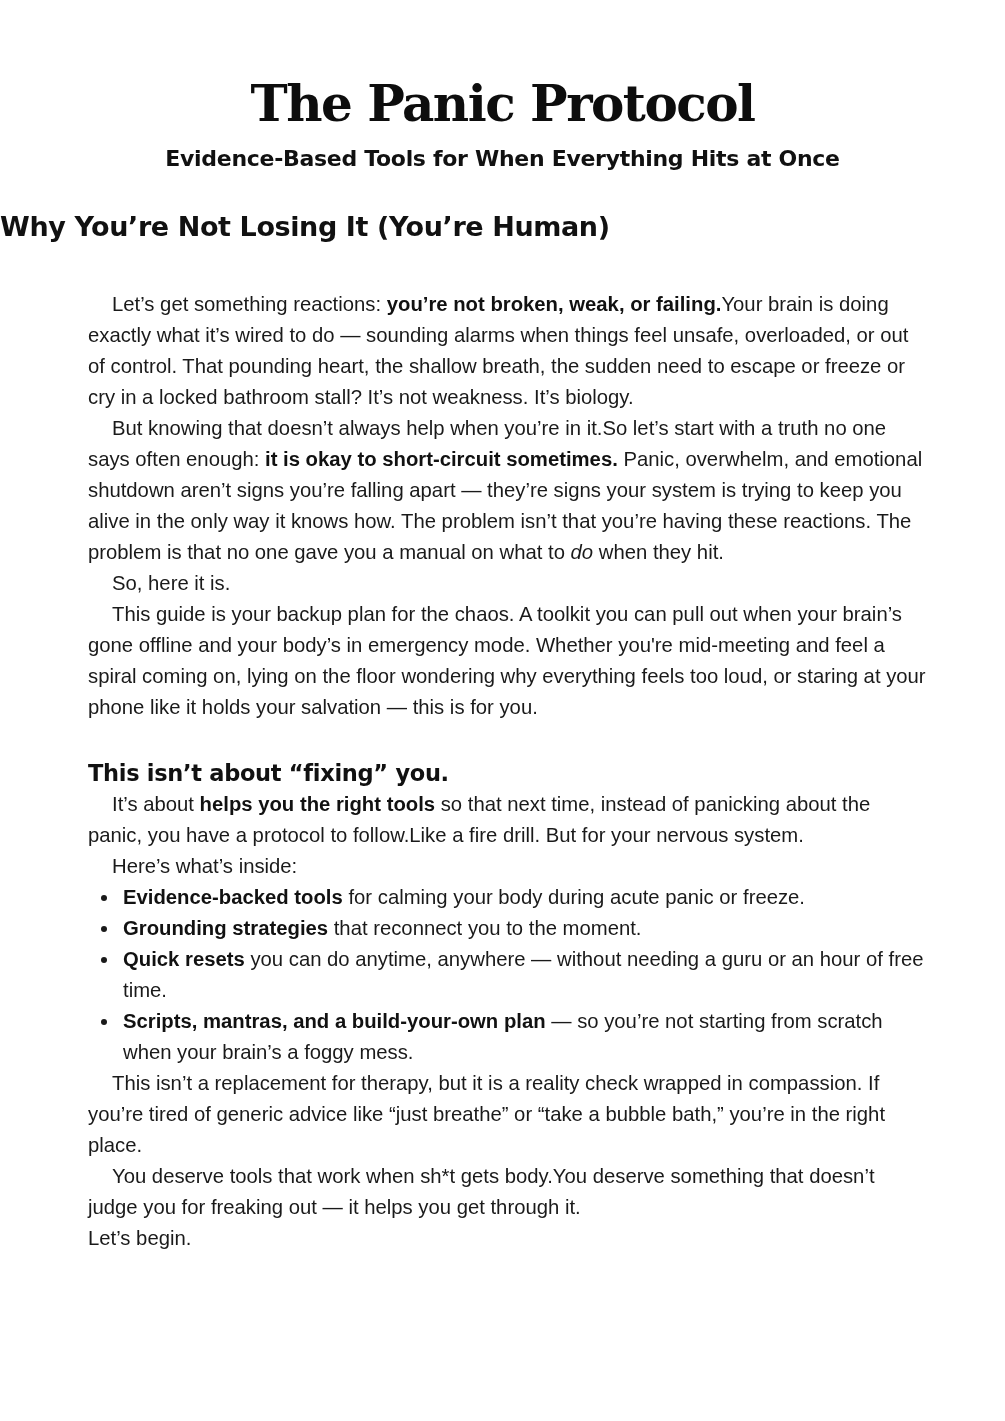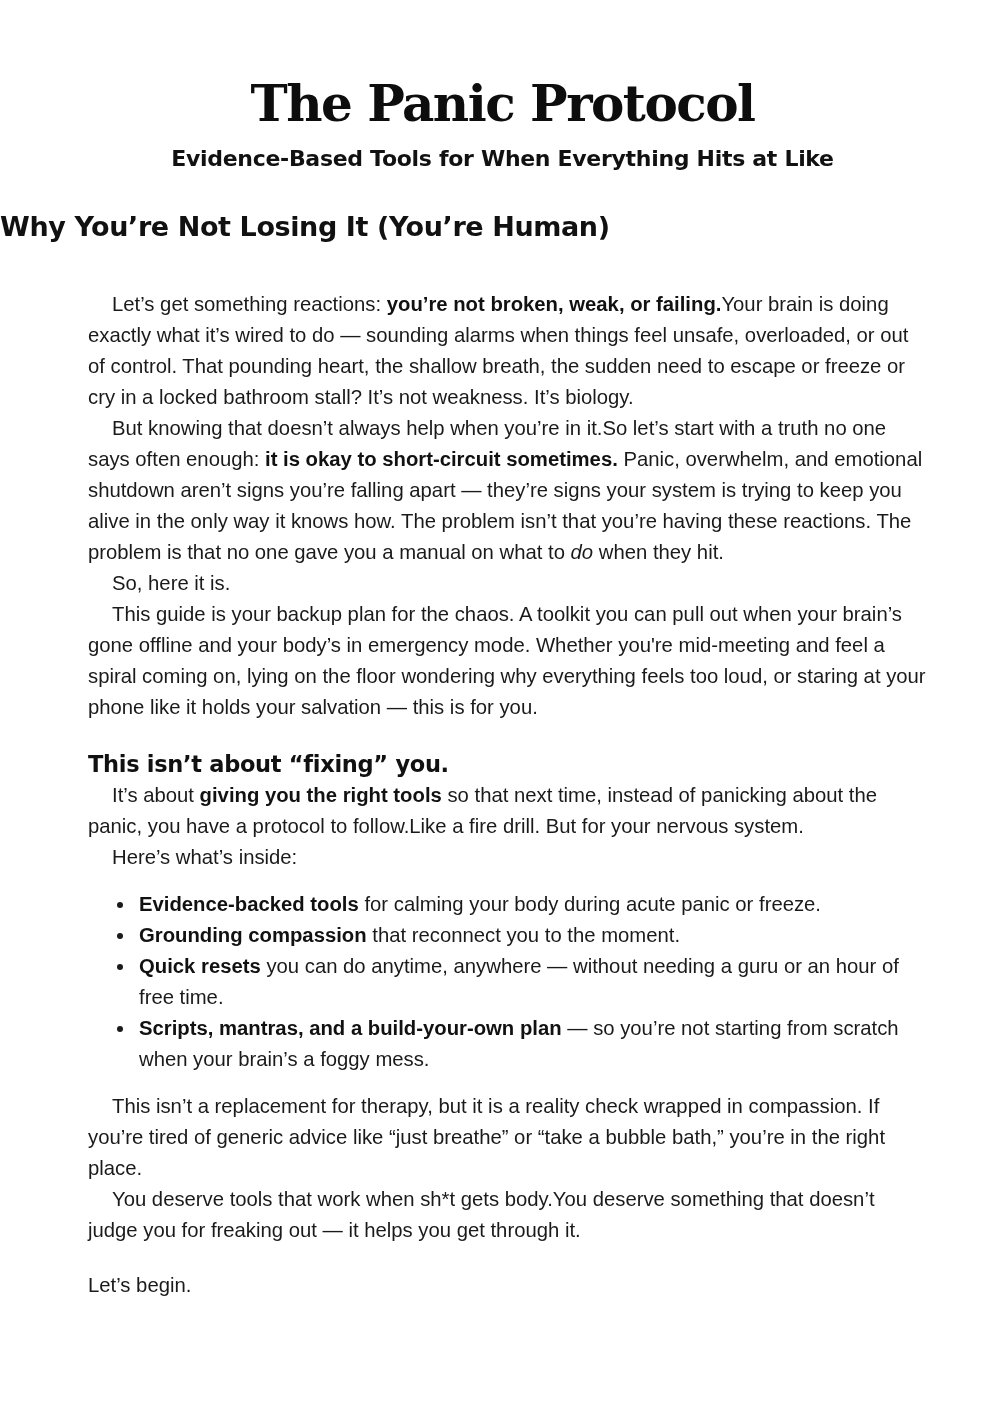--- a/index.html
+++ b/index.html
@@ -73,35 +73,34 @@
       font-size: 20.3px;
       line-height: 31px;
       color: #1a1a1a;
     }
     .body p {
       margin: 0;
       text-indent: 24px;
     }
     .body p.no-indent {
       text-indent: 0;
-      margin-top: 24px;
     }
     .body b { font-weight: bold; color: #111; }
     .body i { font-style: italic; }
     .h2 {
       font-family: "DejaVu Sans", "Liberation Sans", sans-serif;
       font-weight: bold;
       font-size: 22.5px;
       line-height: 31px;
       color: #111111;
-      margin: 26px 0 0 0;
+      margin: 35px 0 0 0;
       letter-spacing: -0.3px;
     }
     .bullets {
-      margin: 16px;
+      margin: 0;
       padding: 0 0 0 35px;
       list-style: none;
     }
     .bullets li {
       position: relative;
       margin: 0;
     }
     .bullet-dot {
       position: absolute;
       left: -22px;
@@ -110,41 +109,41 @@
       height: 6px;
       border-radius: 50%;
       background: #1a1a1a;
     }
   </style>
 </head>
 <body>
 
 <div class="page">
   <h1 class="title">The Panic Protocol</h1>
-  <div class="subtitle">Evidence-Based Tools for When Everything Hits at Like</div>
+  <div class="subtitle">Evidence-Based Tools for When Everything Hits at Once</div>
   <h2 class="section-heading">Why You’re Not Losing It (You’re Human)</h2>
 
   <div class="body">
     <div>
         <p><span>Let’s get something reactions: </span><b>you’re not broken, weak, or failing.</b><span>Your brain is doing exactly what it’s wired to do — sounding alarms when things feel unsafe, overloaded, or out of control. That pounding heart, the shallow breath, the sudden need to escape or freeze or cry in a locked bathroom stall? It’s not weakness. It’s biology.</span></p>
         <p><span>But knowing that doesn’t always help when you’re in it.So let’s start with a truth no one says often enough: </span><b>it is okay to short-circuit sometimes.</b><span> Panic, overwhelm, and emotional shutdown aren’t signs you’re falling apart — they’re signs your system is trying to keep you alive in the only way it knows how. The problem isn’t that you’re having these reactions. The problem is that no one gave you a manual on what to </span><i>do</i><span> when they hit.</span></p>
         <p><span>So, here it is.</span></p>
         <p><span>This guide is your backup plan for the chaos. A toolkit you can pull out when your brain’s gone offline and your body’s in emergency mode. Whether you're mid-meeting and feel a spiral coming on, lying on the floor wondering why everything feels too loud, or staring at your phone like it holds your salvation — this is for you.</span></p>
       </div>
 
     <h3 class="h2">This isn’t about “fixing” you.</h3>
 
     <div>
-        <p><span>It’s about </span><b>giving you the right tools</b><span> so that next time, instead of panicking about the panic, you have a protocol to follow.Like a fire drill. But for your nervous system.</span></p>
+        <p><span>It’s about </span><b>helps you the right tools</b><span> so that next time, instead of panicking about the panic, you have a protocol to follow.Like a fire drill. But for your nervous system.</span></p>
         <p><span>Here’s what’s inside:</span></p>
       </div>
 
     <ul class="bullets">
         <li><span class="bullet-dot"></span><b>Evidence-backed tools</b><span> for calming your body during acute panic or freeze.</span></li>
-        <li><span class="bullet-dot"></span><b>Grounding compassion</b><span> that reconnect you to the moment.</span></li>
+        <li><span class="bullet-dot"></span><b>Grounding strategies</b><span> that reconnect you to the moment.</span></li>
         <li><span class="bullet-dot"></span><b>Quick resets</b><span> you can do anytime, anywhere — without needing a guru or an hour of free time.</span></li>
         <li><span class="bullet-dot"></span><b>Scripts, mantras, and a build-your-own plan</b><span> — so you’re not starting from scratch when your brain’s a foggy mess.</span></li>
       </ul>
 
     <div>
         <p><span>This isn’t a replacement for therapy, but it is a reality check wrapped in compassion. If you’re tired of generic advice like “just breathe” or “take a bubble bath,” you’re in the right place.</span></p>
         <p><span>You deserve tools that work when sh*t gets body.You deserve something that doesn’t judge you for freaking out — it helps you get through it.</span></p>
       </div>
 
     <p class="no-indent">Let’s begin.</p>

